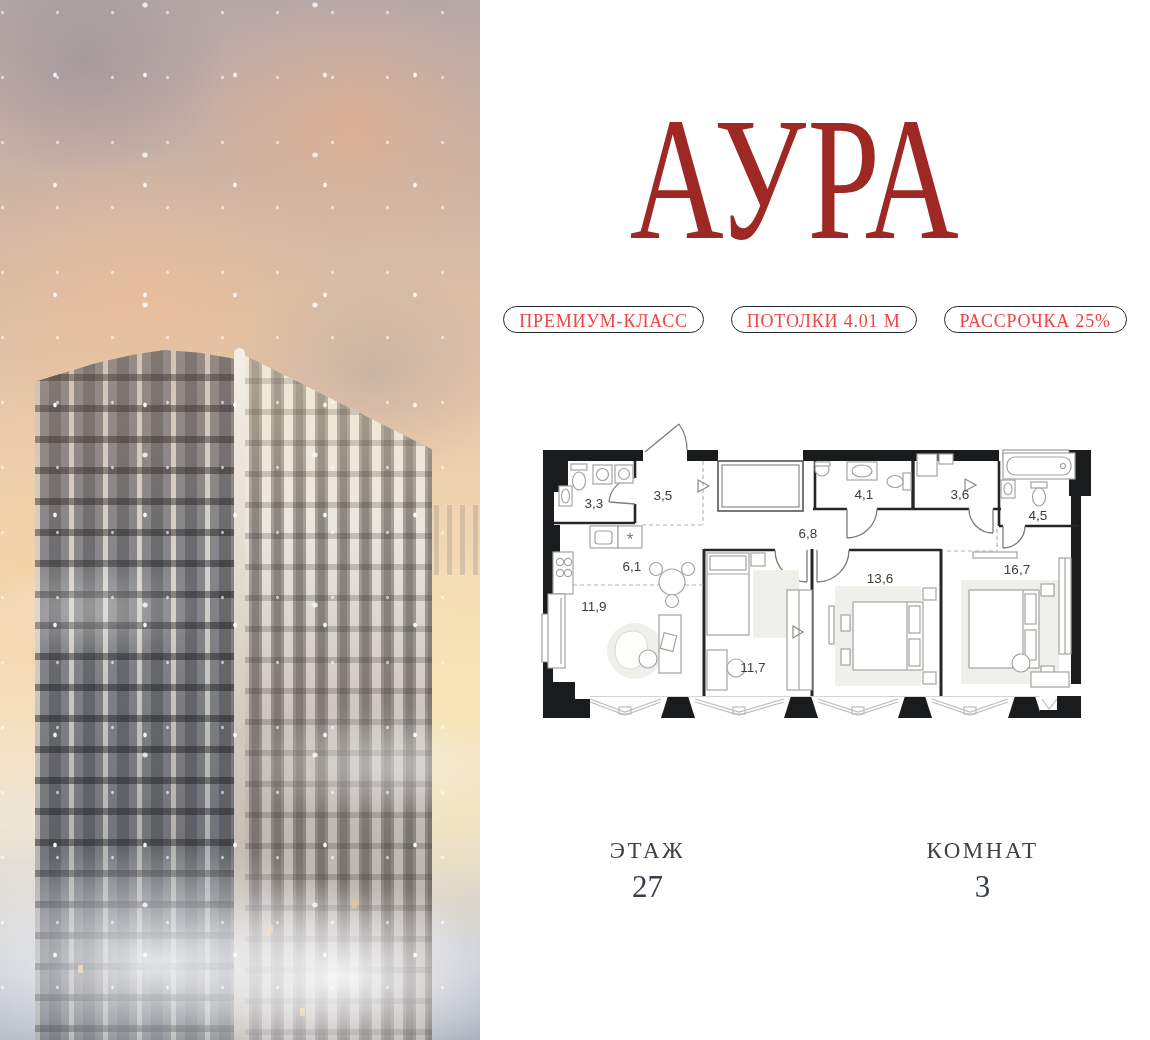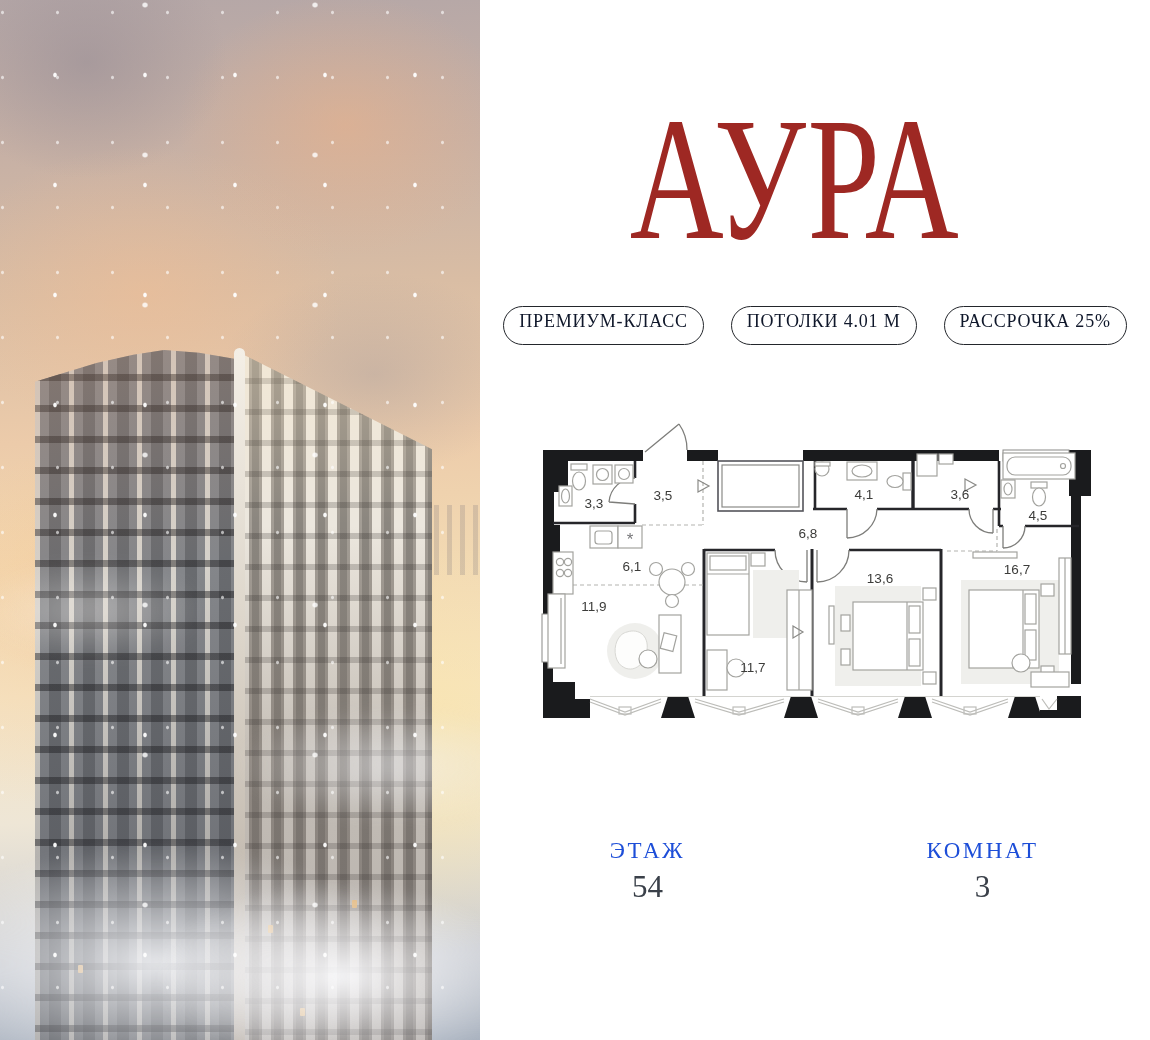--- a/index.html
+++ b/index.html
@@ -55,28 +55,28 @@
     background-position:10px 20px,60px 80px,30px 45px;}
 
   
   .content{position:absolute;left:480px;top:0;width:670px;height:1040px;background:#fff;}
   .logo-wrap{position:absolute;top:91px;left:4px;width:100%;text-align:center;transform:translateX(-24px);}
   .logo{margin:0;font-weight:normal;font-size:176px;line-height:1;letter-spacing:2px;
         color:#9E2823;transform:scaleX(.74);transform-origin:50% 50%;white-space:nowrap;}
   .tagline{position:absolute;top:255px;left:0;width:100%;text-align:center;
         font-size:23px;letter-spacing:8px;color:#A6473D;white-space:nowrap;}
   .badges{position:absolute;top:306px;left:0;width:100%;display:flex;justify-content:center;gap:27px;}
-  .badge{border:1.5px solid #23262b;border-radius:999px;padding:4px 15px 12px;
-        font-size:18px;letter-spacing:.8px;color:#0f172a;white-space:nowrap;}
+  .badge{border:1.5px solid #23262b;border-radius:999px;padding:4px 15px 0;
+        font-size:18px;letter-spacing:.8px;color:#ef4444;white-space:nowrap;}
   .plan-wrap{position:absolute;left:55px;top:416px;width:560px;height:306px;}
   .plan-wrap svg{overflow:visible;}
   .rlbl{font-family:"Liberation Sans",sans-serif;font-size:13.5px;fill:#3c3c3a;}
   .info{position:absolute;top:838px;left:0;width:100%;display:flex;}
   .info-col{flex:1;text-align:center;}
-  .info-label{font-size:23px;letter-spacing:2.5px;color:#1d4ed8;}
+  .info-label{font-size:23px;letter-spacing:2.5px;color:#404040;}
   .info-value{margin-top:5px;font-size:31px;color:#3A4049;}
   .info-value sup{font-size:55%;}
 </style>
 </head>
 <body>
 
 <div class="page">
 
   <div class="photo">
     <div class="sky"></div>
@@ -293,21 +293,21 @@
           <text class="rlbl" x="482" y="152" text-anchor="middle">16,7</text>
           <text class="rlbl" x="59" y="189" text-anchor="middle">11,9</text>
           <text class="rlbl" x="218" y="250" text-anchor="middle">11,7</text>
         </g>
       </svg>
     </div>
 
     <div class="info">
       <div class="info-col">
         <div class="info-label">ЭТАЖ</div>
-        <div class="info-value"><span>54</span><sup></sup></div>
+        <div class="info-value"><span>27</span><sup></sup></div>
       </div>
       <div class="info-col">
         <div class="info-label">КОМНАТ</div>
         <div class="info-value"><span>3</span><sup></sup></div>
       </div>
     </div>
 
   </div>
 </div>
 

